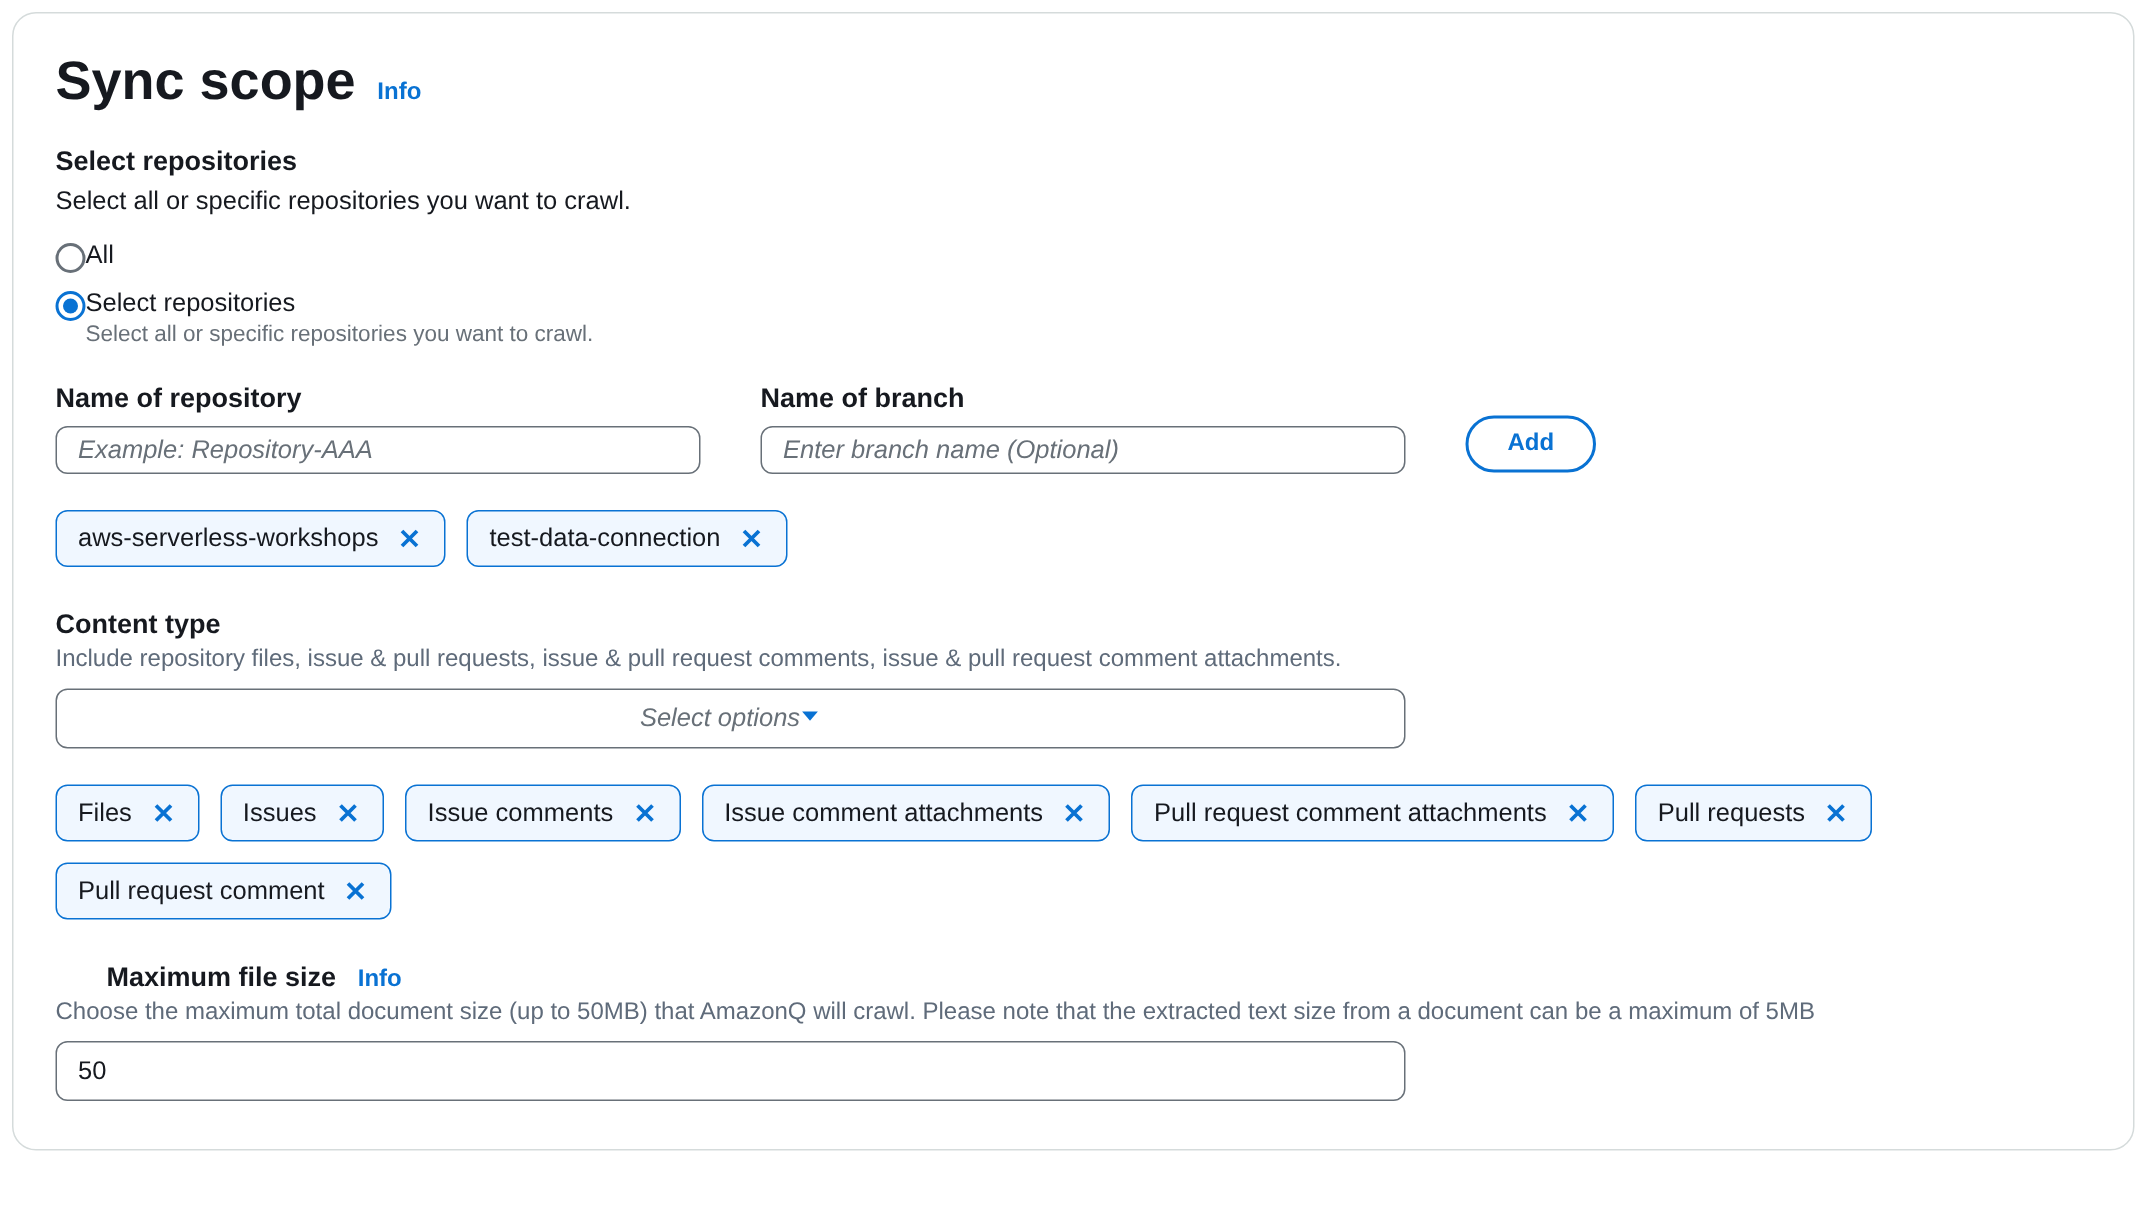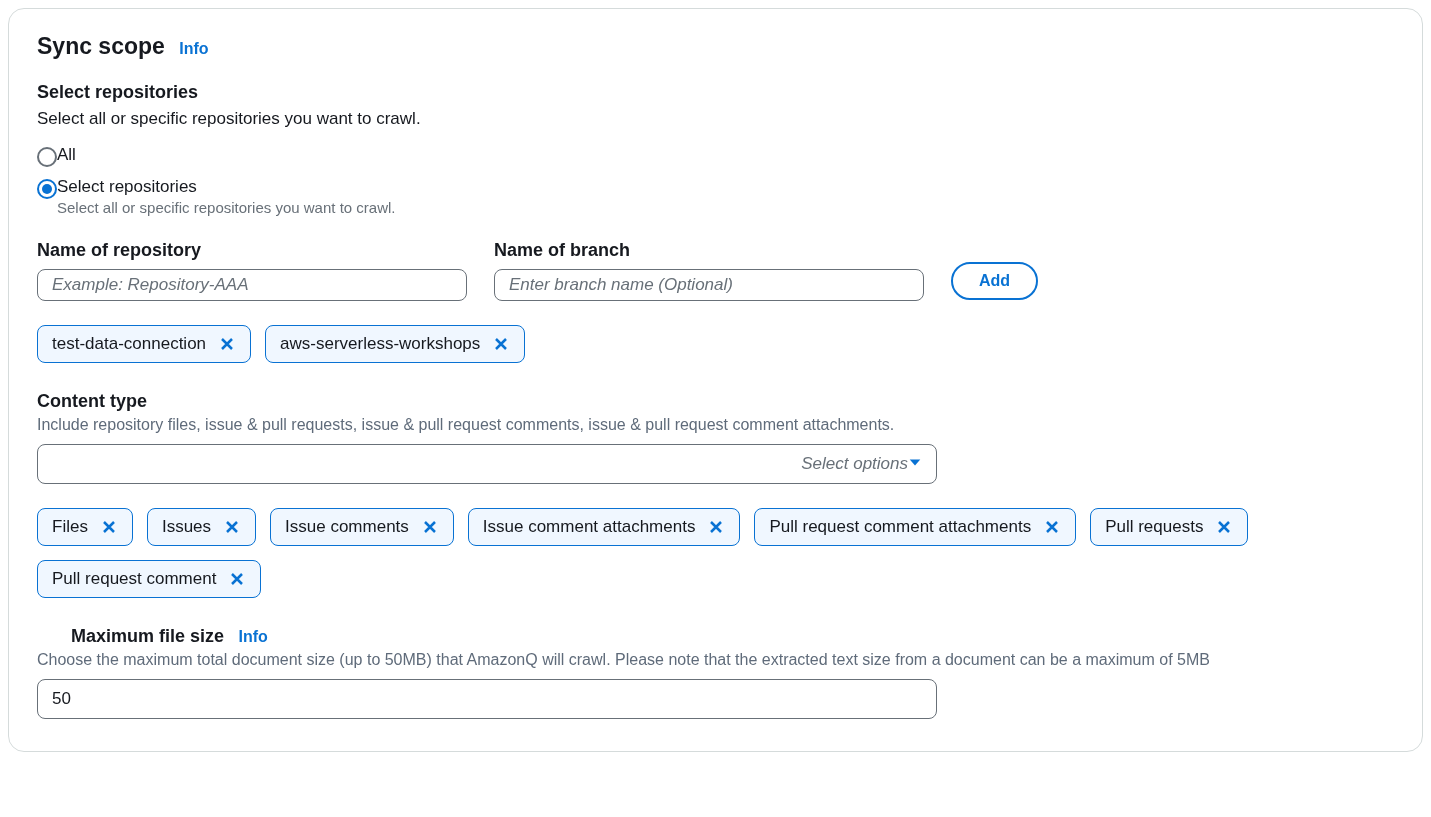--- a/index.html
+++ b/index.html
@@ -9,21 +9,21 @@
       color: #16191f;
       padding: 0;
     }
     .panel {
       border: 1px solid #d5dbdb;
       border-radius: 16px;
       padding: 24px 28px 32px 28px;
       margin: 8px;
     }
     .section-title {
-      font-size: 23px;
+      font-size: 36px;
       font-weight: 700;
       display: inline-block;
     }
     .info-link {
       color: #0972d3;
       font-size: 16px;
       font-weight: 600;
       margin-left: 10px;
       cursor: pointer;
     }
@@ -70,21 +70,21 @@
       font-size: 17px;
       color: #16191f;
     }
     .radio-sublabel {
       font-size: 15px;
       color: #687078;
       margin-top: 2px;
     }
     .field-row {
       display: flex;
-      gap: 27px;
+      gap: 40px;
       margin-top: 24px;
       align-items: flex-end;
       flex-wrap: wrap;
     }
     .field-col {
       display: flex;
       flex-direction: column;
     }
     .field-label {
       font-size: 18px;
@@ -159,21 +159,21 @@
     }
     .select-box {
       width: 900px;
       max-width: 100%;
       height: 40px;
       border: 1px solid #687078;
       border-radius: 8px;
       margin-top: 10px;
       display: flex;
       align-items: center;
-      justify-content: flex-end;
+      justify-content: center;
       padding: 0 14px;
       cursor: pointer;
     }
     .select-placeholder {
       font-size: 17px;
       color: #687078;
       font-style: italic;
     }
     .select-caret svg {
       width: 14px;
@@ -239,29 +239,29 @@
     </div>
     <div class="field-col">
       <div class="field-label">Name of branch</div>
       <input class="text-input" type="text" placeholder="Enter branch name (Optional)" style="">
     </div>
     <button class="add-btn">Add</button>
   </div>
 
   <div class="token-row">
     <div class="token">
+      <span>aws-serverless-workshops</span>
+      <span class="token-close">
+        <svg viewBox="0 0 16 16">
+            <path d="M3 3 L13 13 M13 3 L3 13" fill="none"></path>
+          </svg>
+      </span>
+    </div>
+    <div class="token">
       <span>test-data-connection</span>
-      <span class="token-close">
-        <svg viewBox="0 0 16 16">
-            <path d="M3 3 L13 13 M13 3 L3 13" fill="none"></path>
-          </svg>
-      </span>
-    </div>
-    <div class="token">
-      <span>aws-serverless-workshops</span>
       <span class="token-close">
         <svg viewBox="0 0 16 16">
             <path d="M3 3 L13 13 M13 3 L3 13" fill="none"></path>
           </svg>
       </span>
     </div>
   </div>
 
   <div class="content-heading">Content type</div>
   <div class="content-desc">Include repository files, issue &amp; pull requests, issue &amp; pull request comments, issue &amp; pull request comment attachments.</div>

